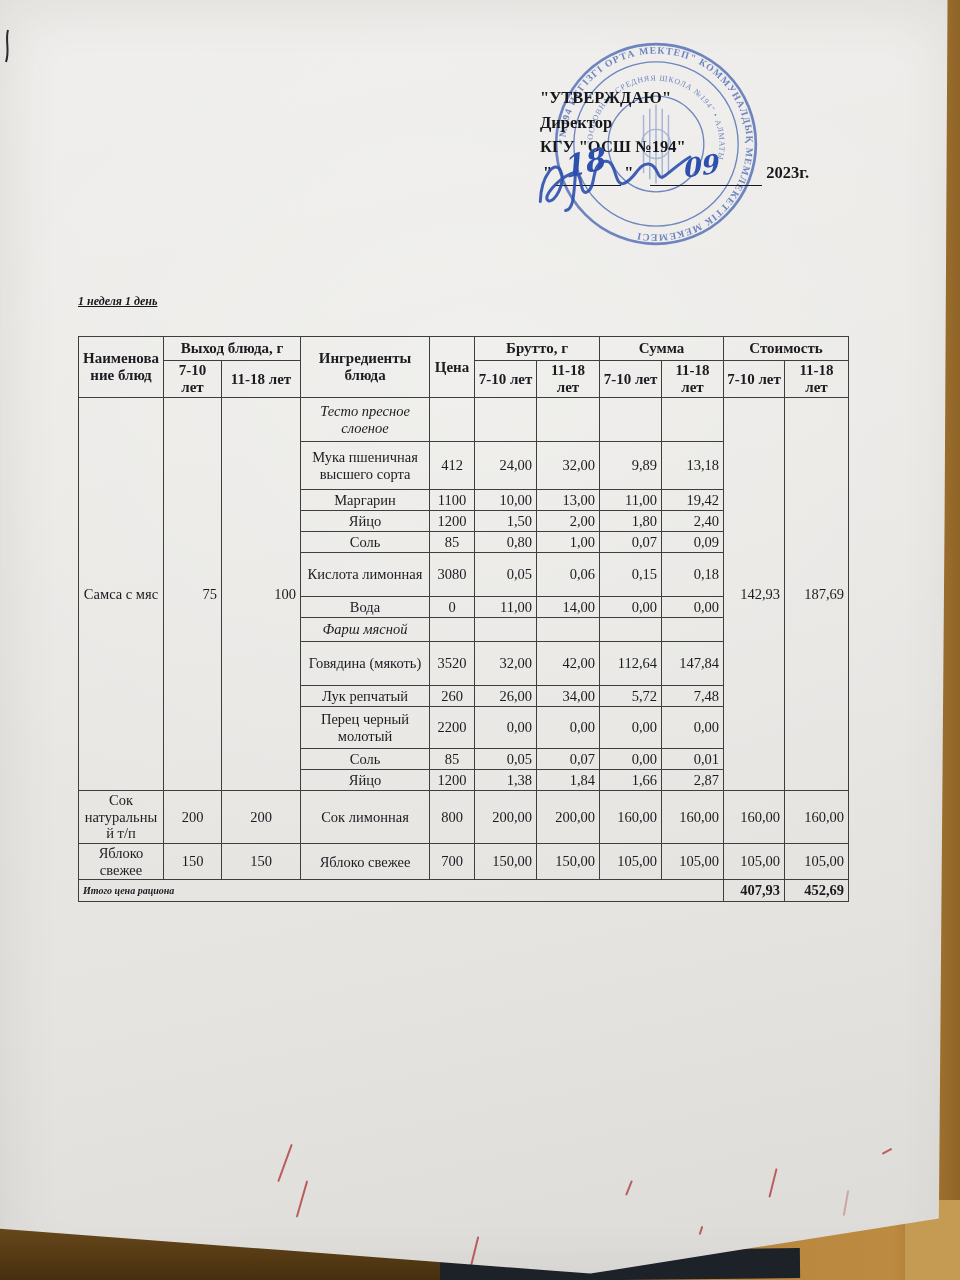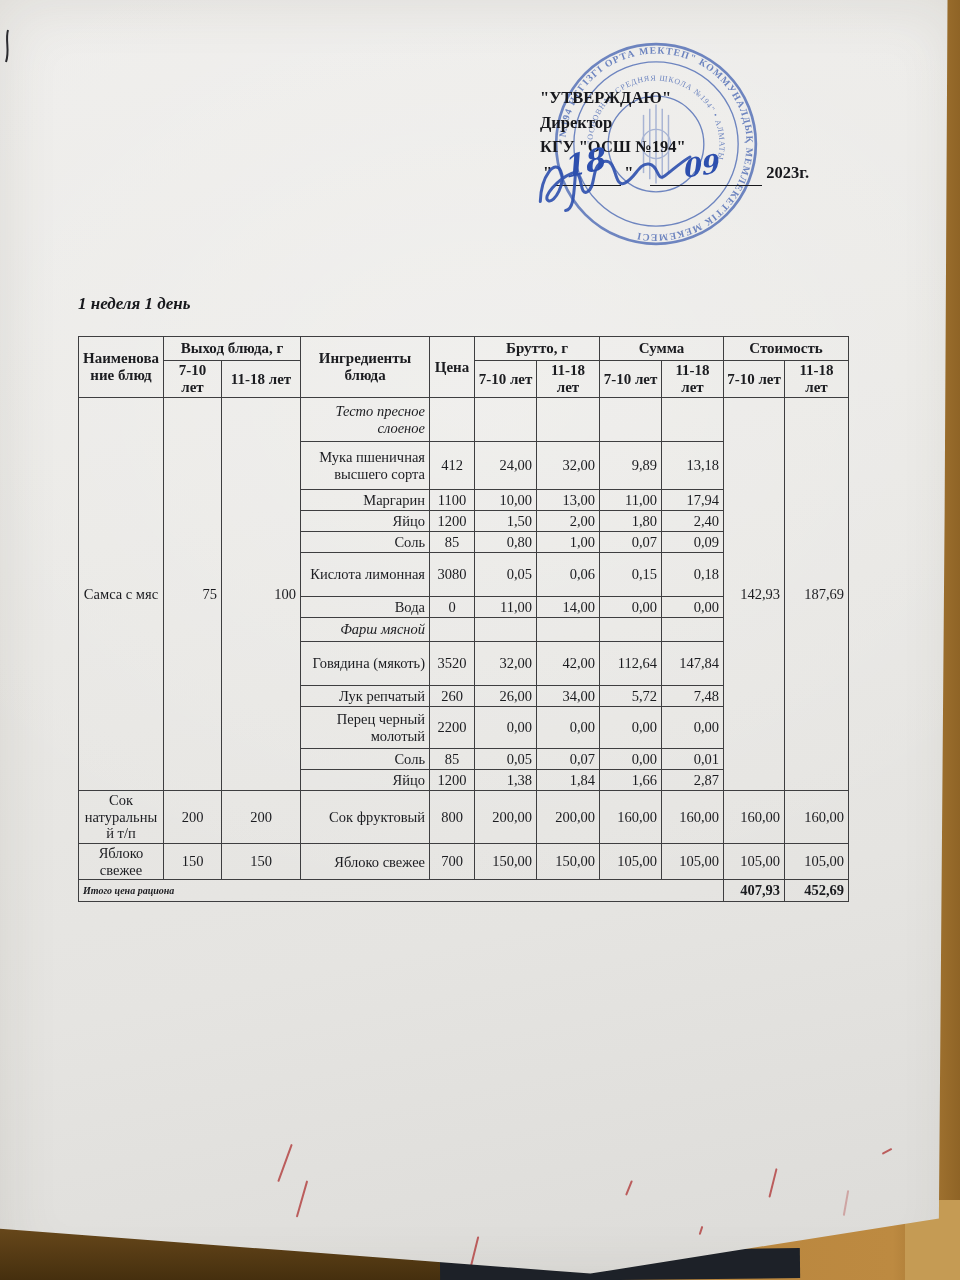--- a/index.html
+++ b/index.html
@@ -31,30 +31,30 @@
   .d2{width:112px;height:18px;text-align:center;position:relative;margin-left:14px;margin-right:4px;}
   .hand{position:absolute;color:#2d4fae;font-family:"DejaVu Serif",serif;font-style:italic;font-weight:bold;}
   .hand-day{font-size:30px;left:10px;top:-16px;transform:rotate(-14deg) skewX(-8deg);}
   .hand-month{font-size:26px;left:34px;top:-13px;transform:rotate(-9deg) skewX(-6deg);}
   .q{margin:0 3px;}
   .sig-svg{position:absolute;left:532px;top:146px;width:170px;height:64px;transform:rotate(-7deg);}
   
   .stamp{position:absolute;left:552px;top:40px;width:208px;height:208px;opacity:.8;mix-blend-mode:multiply;}
   
   .doc-title{position:absolute;left:80px;top:238px;width:800px;text-align:center;font-size:16.5px;line-height:22px;color:#1c1d21;}
-  .subtitle{position:absolute;left:78px;top:294px;font-size:17px;font-weight:bold;font-style:italic;color:#17181c;}
+  .subtitle{position:absolute;left:78px;top:294px;font-size:12px;font-weight:bold;font-style:italic;color:#17181c;text-decoration:underline;}
   
   table.menu{position:absolute;left:78px;top:336px;border-collapse:collapse;table-layout:fixed;width:770px;
     font-size:14.5px;color:#1b1c20;}
   table.menu th,table.menu td{border:1.6px solid #3e3e40;padding:1px 4px;vertical-align:middle;overflow:hidden;}
   table.menu th{font-weight:bold;font-size:15px;line-height:1.12;text-align:center;padding:1px 2px;overflow-wrap:anywhere;}
   .hdr-grp{height:24px;}
   .hdr-sub th{height:34px;}
   td.name{vertical-align:top;text-align:center;overflow-wrap:anywhere;line-height:1.15;padding-top:2px;}
-  td.ing{text-align:right;line-height:1.12;overflow-wrap:break-word;margin-left:8px;}
+  td.ing{text-align:center;line-height:1.12;overflow-wrap:break-word;margin-left:8px;}
   td.ital{font-style:italic;}
   td.price{text-align:center;}
   td.num{text-align:right;padding-right:6px;}
   td.va-top{vertical-align:top;padding-top:2px;}
   td.out{text-align:right;vertical-align:top;padding-top:2px;}
   td.out-mid{text-align:center;vertical-align:top;padding-top:10px;}
   td.out-bot{text-align:center;vertical-align:bottom;padding-bottom:2px;}
   tr.r44{height:44px;} tr.r48{height:48px;} tr.r21{height:21px;} tr.r24{height:24px;}
   tr.r42{height:42px;} tr.r52{height:52px;} tr.r36{height:36px;} tr.r22{height:22px;}
   td.total-label{font-weight:bold;font-style:italic;font-size:10px;text-align:left;padding-left:8px;}
@@ -181,21 +181,21 @@
         <td class="num">32,00</td>
         <td class="num">9,89</td>
         <td class="num">13,18</td>
       </tr>
       <tr class="r21">
         <td class="ing">Маргарин</td>
         <td class="price">1100</td>
         <td class="num">10,00</td>
         <td class="num">13,00</td>
         <td class="num">11,00</td>
-        <td class="num">17,94</td>
+        <td class="num">19,42</td>
       </tr>
       <tr class="r21">
         <td class="ing">Яйцо</td>
         <td class="price">1200</td>
         <td class="num">1,50</td>
         <td class="num">2,00</td>
         <td class="num">1,80</td>
         <td class="num">2,40</td>
       </tr>
       <tr class="r21">
@@ -267,21 +267,21 @@
         <td class="price">1200</td>
         <td class="num">1,38</td>
         <td class="num">1,84</td>
         <td class="num">1,66</td>
         <td class="num">2,87</td>
       </tr>
       <tr class="r52">
         <td class="name">Сок натуральный т/п</td>
         <td class="out-mid">200</td>
         <td class="out-bot">200</td>
-        <td class="ing">Сок фруктовый</td>
+        <td class="ing">Сок лимонная</td>
         <td class="price">800</td>
         <td class="num">200,00</td>
         <td class="num">200,00</td>
         <td class="num">160,00</td>
         <td class="num">160,00</td>
         <td class="num">160,00</td>
         <td class="num">160,00</td>
       </tr>
       <tr class="r36">
         <td class="name">Яблоко свежее</td>

